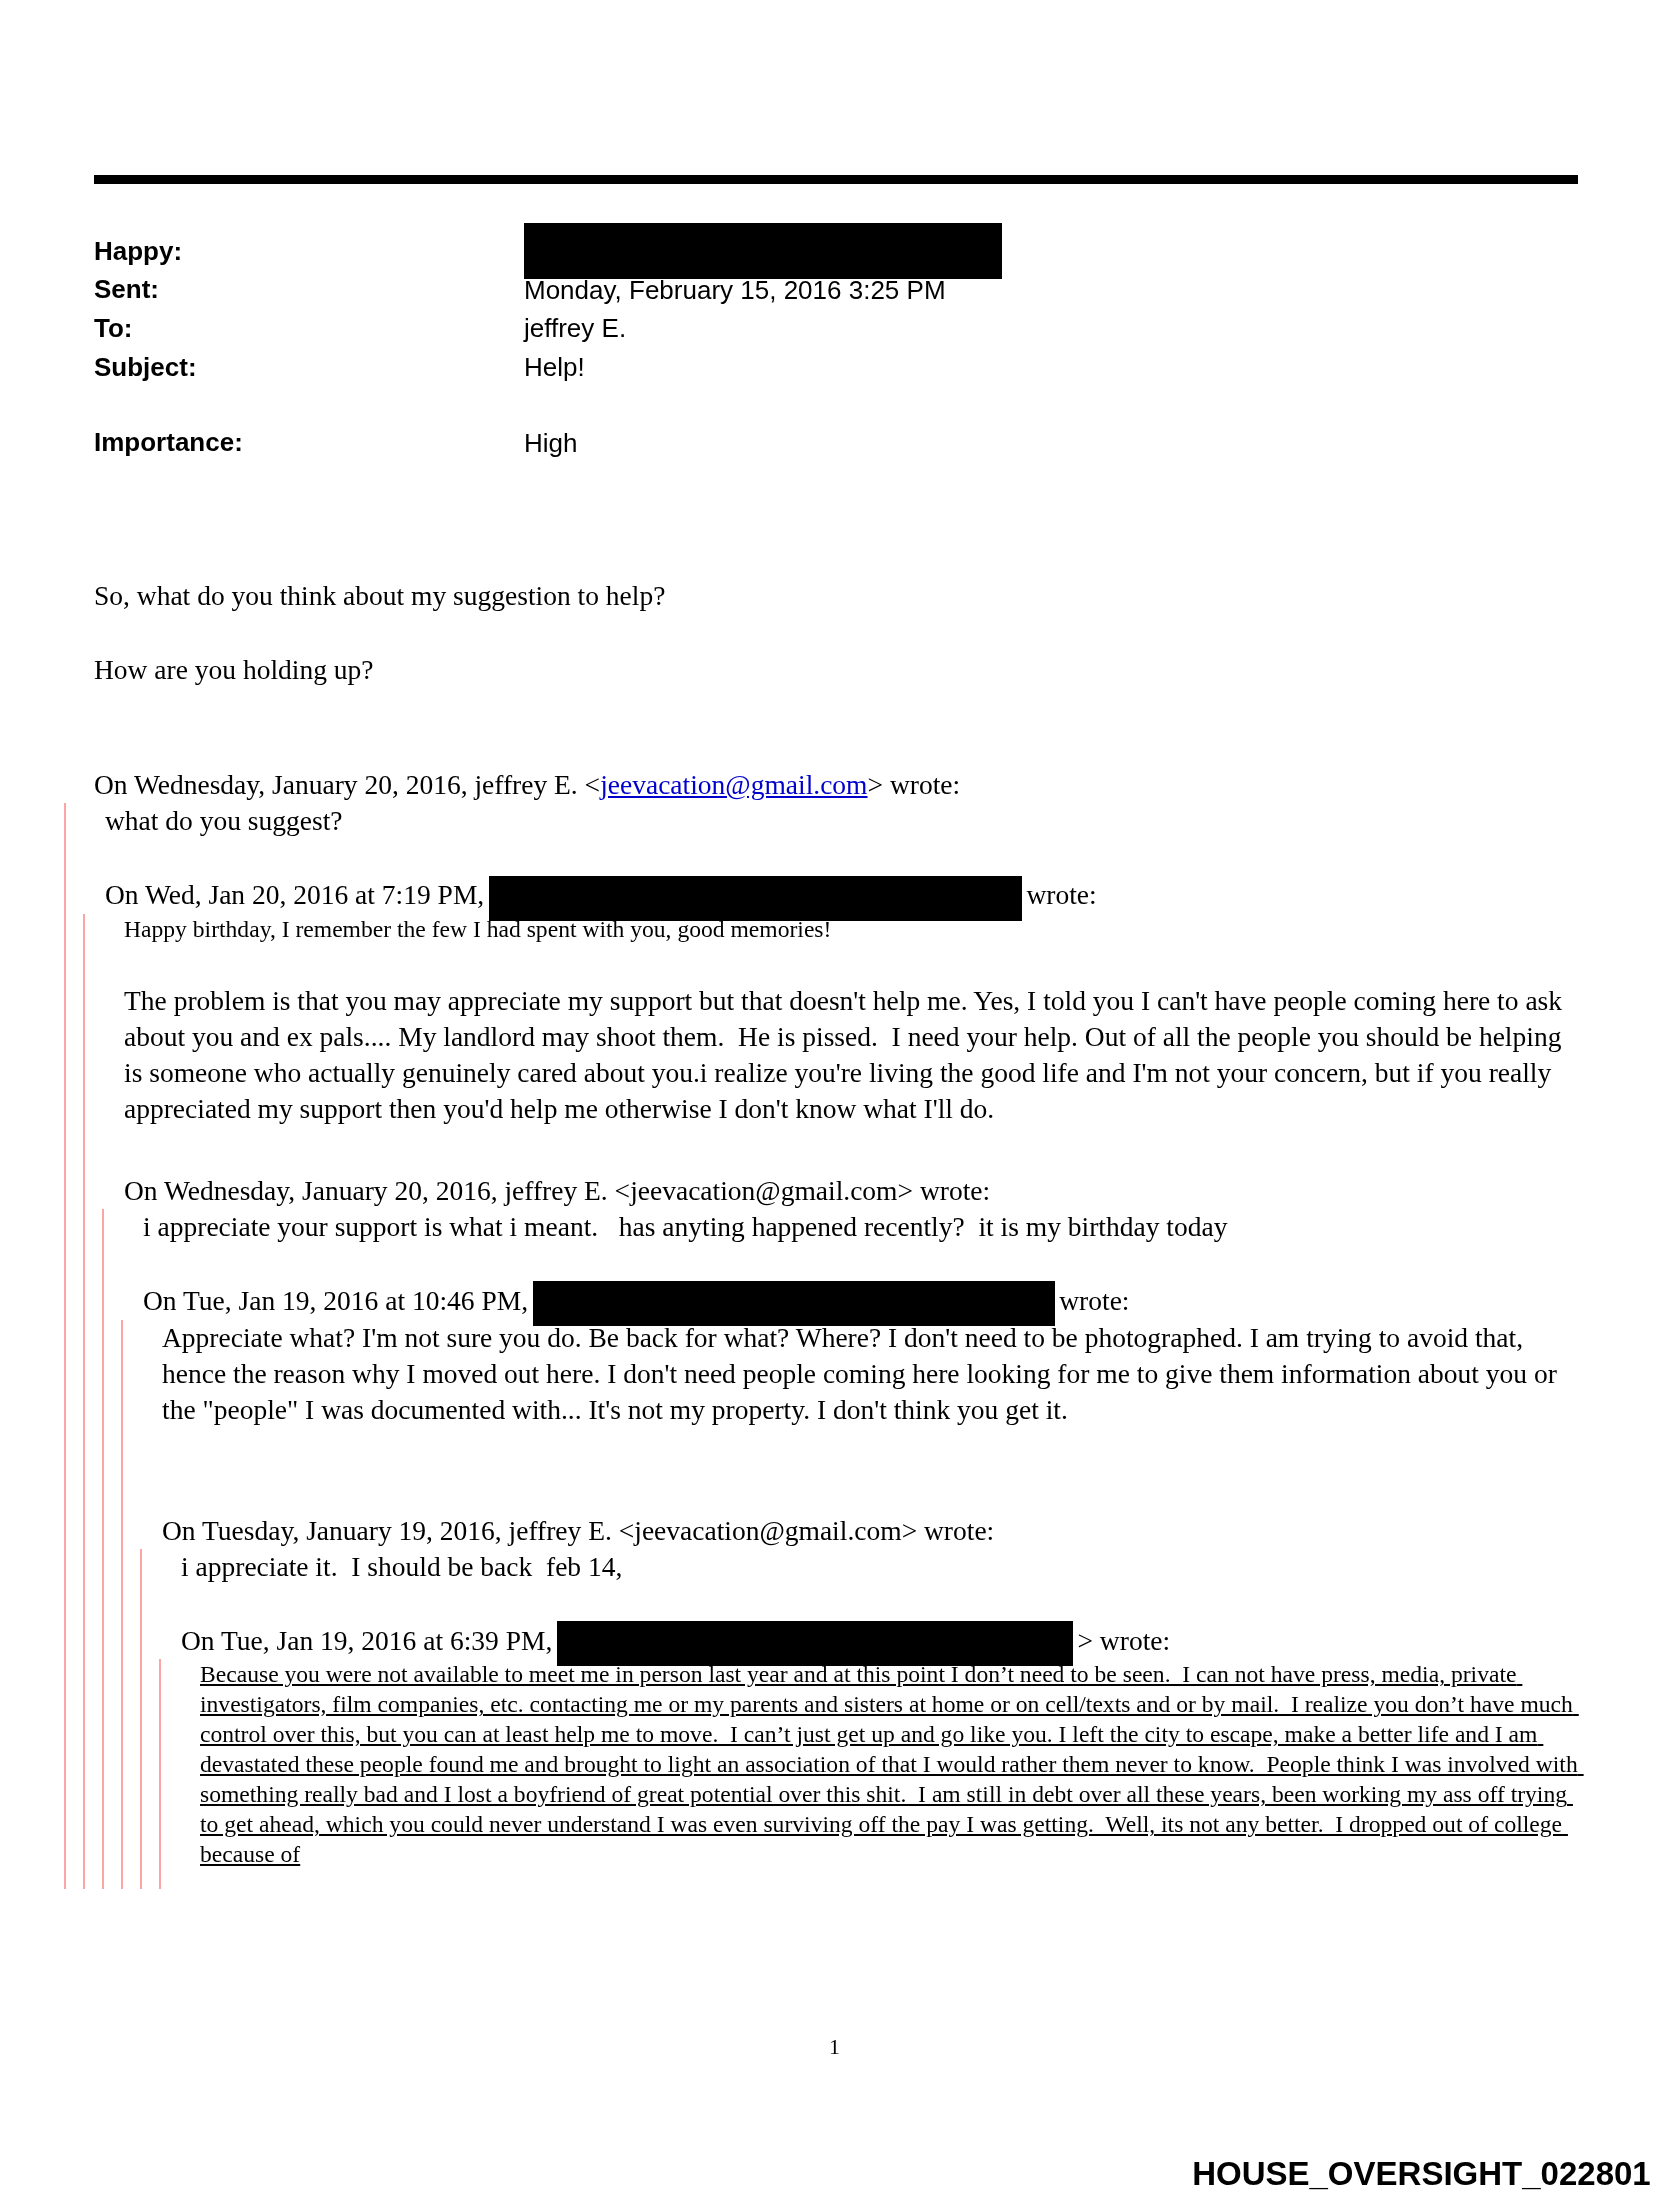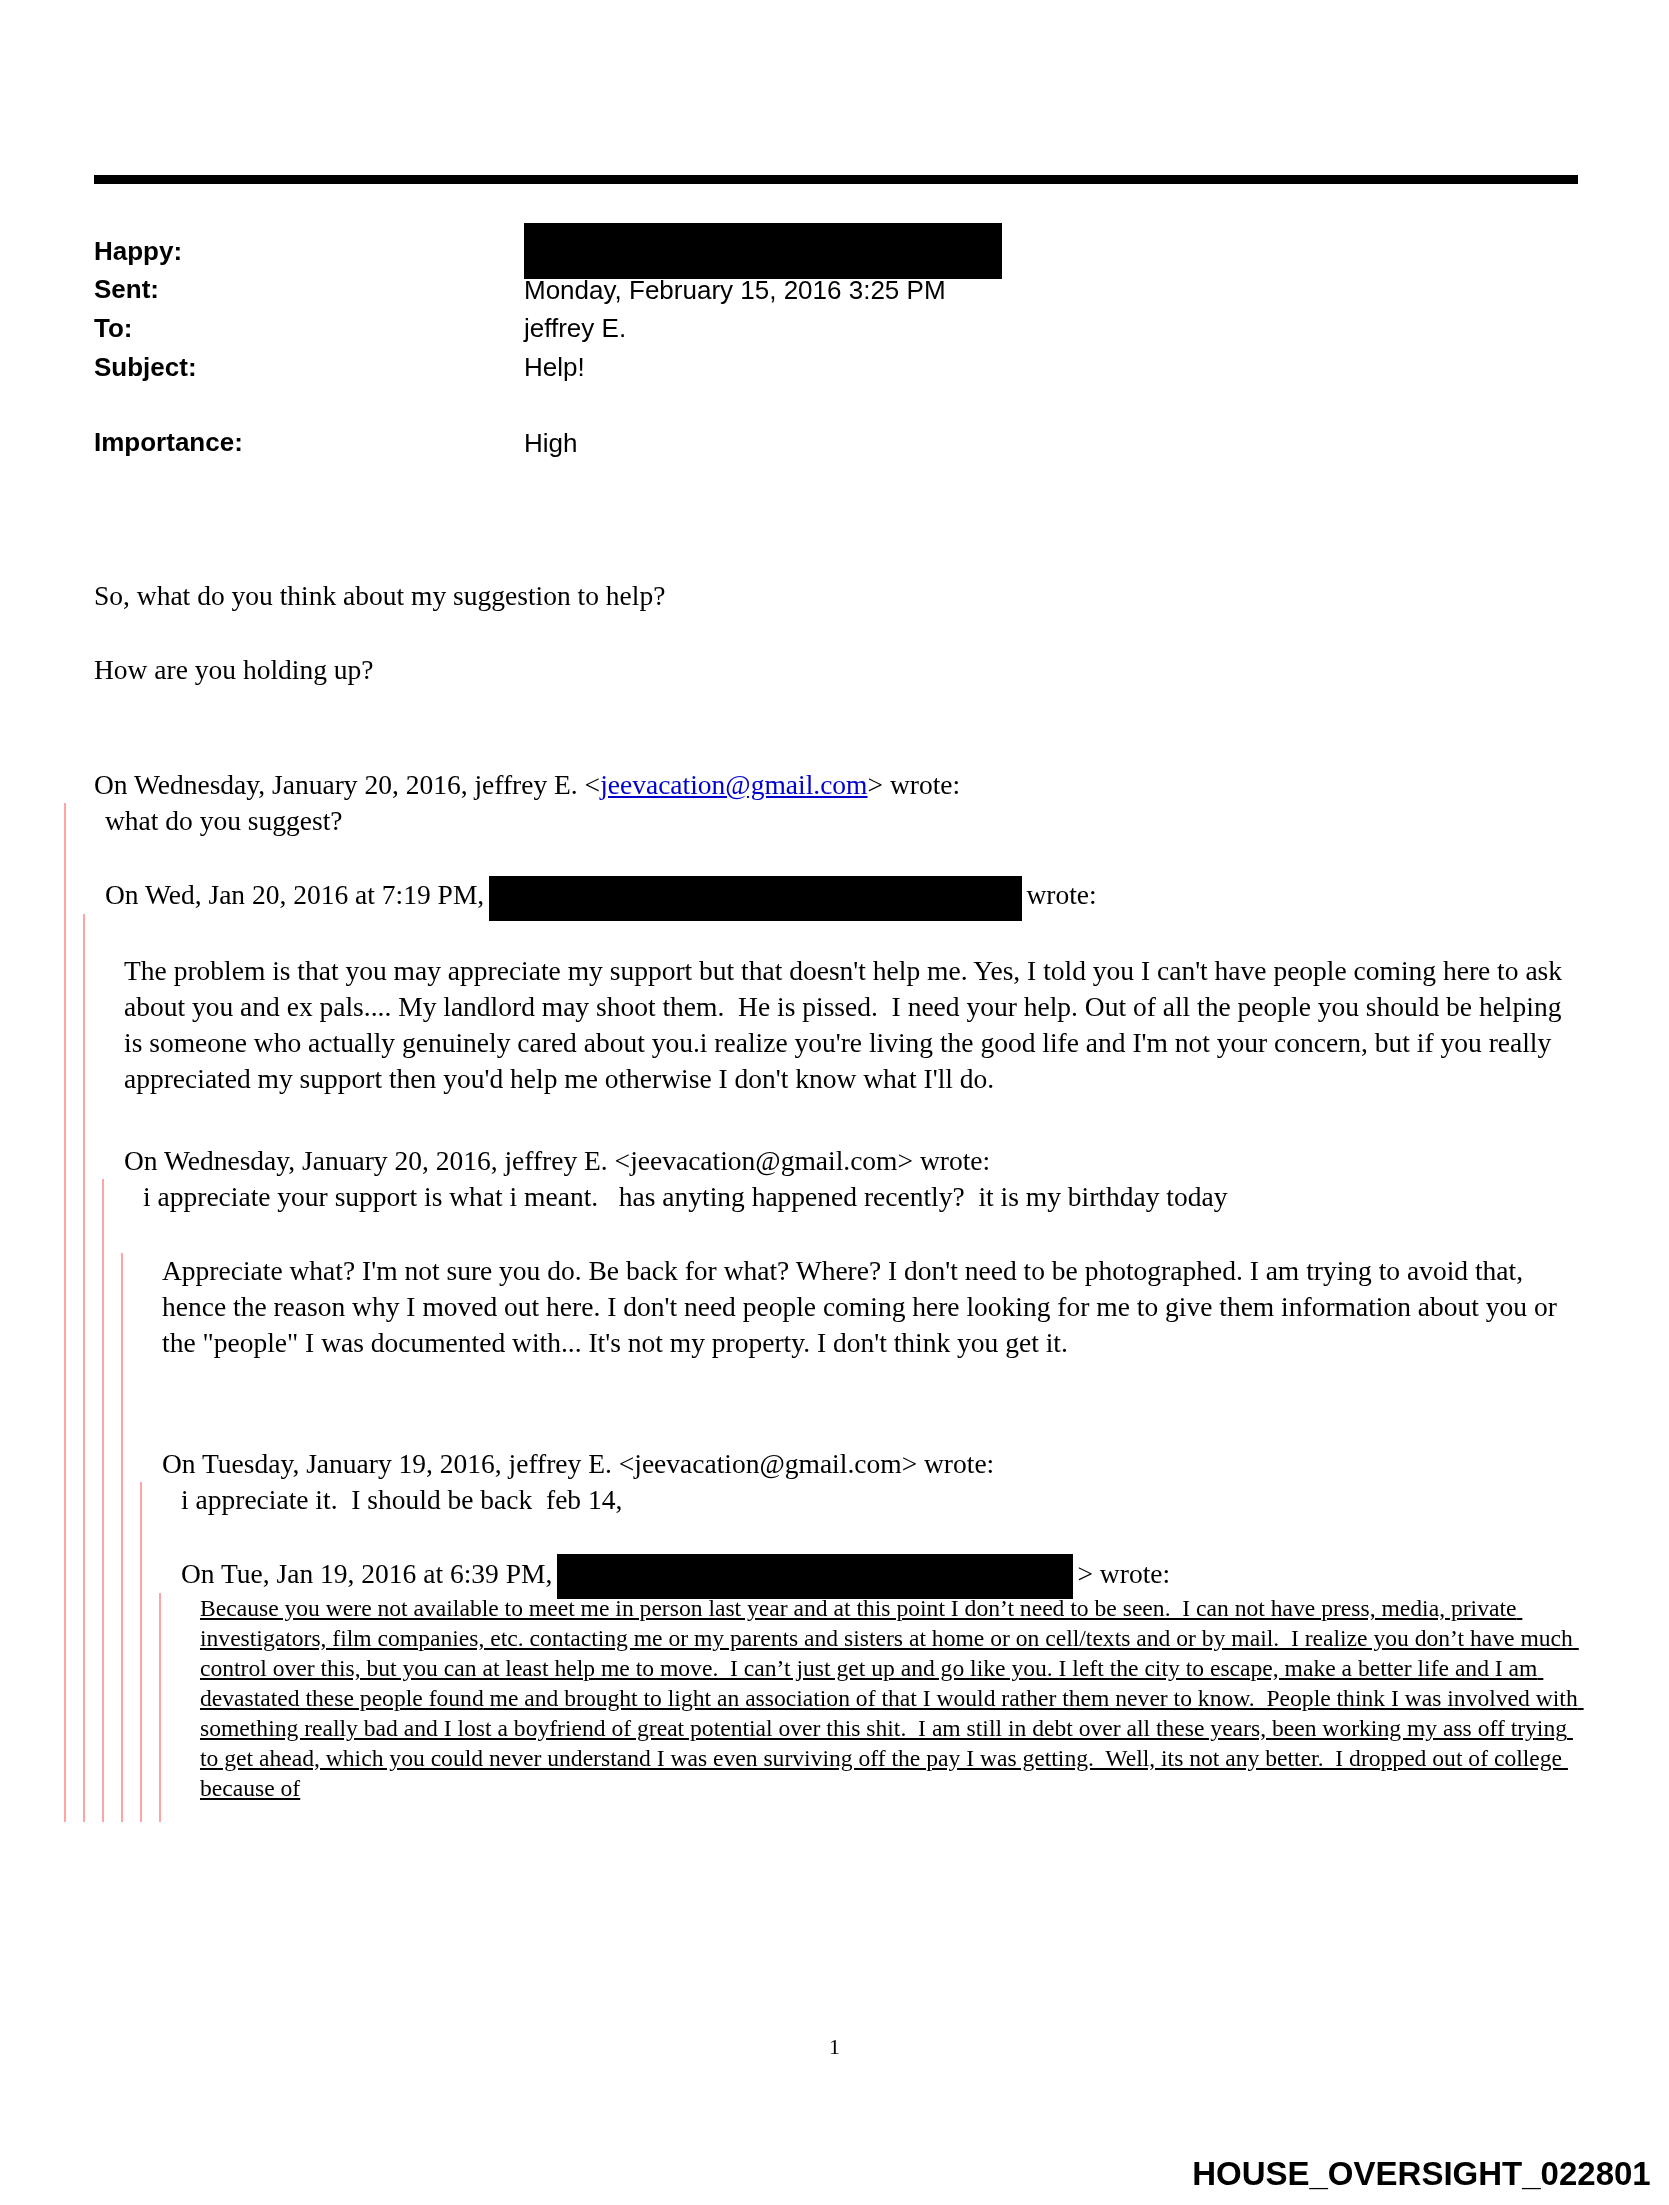--- a/index.html
+++ b/index.html
@@ -156,28 +156,30 @@
 
     <p class="attr"><span>On Wednesday, January 20, 2016, jeffrey E. &lt;</span><span class="link">jeevacation@gmail.com</span><span>&gt; wrote:</span></p>
 
     <div class="quote-chain">
       <div class="q">
         <p class="p">what do you suggest?</p>
         <div class="gap-58 spacer"></div>
         <p class="attr"><span>On Wed, Jan 20, 2016 at 7:19 PM,</span><span class="redact-inline w815"></span><span>wrote:</span></p>
 
         <div class="q">
+          <p class="p-sm">Happy birthday, I remember the few I had spent with you, good memories!</p>
           <div class="gap-60 spacer"></div>
           <p class="p">The problem is that you may appreciate my support but that doesn't help me. Yes, I told you I can't have people coming here to ask about you and ex pals.... My landlord may shoot them.  He is pissed.  I need your help. Out of all the people you should be helping is someone who actually genuinely cared about you.i realize you're living the good life and I'm not your concern, but if you really appreciated my support then you'd help me otherwise I don't know what I'll do.</p>
           <div class="gap-70 spacer"></div>
           <p class="attr">On Wednesday, January 20, 2016, jeffrey E. &lt;jeevacation@gmail.com&gt; wrote:</p>
 
           <div class="q">
             <p class="p">i appreciate your support is what i meant.   has anyting happened recently?  it is my birthday today</p>
             <div class="gap-58 spacer"></div>
+            <p class="attr"><span>On Tue, Jan 19, 2016 at 10:46 PM,</span><span class="redact-inline w798"></span><span>wrote:</span></p>
 
             <div class="q">
               <p class="p">Appreciate what? I'm not sure you do. Be back for what? Where? I don't need to be photographed. I am trying to avoid that, hence the reason why I moved out here. I don't need people coming here looking for me to give them information about you or the "people" I was documented with... It's not my property. I don't think you get it.</p>
               <div class="gap-130 spacer"></div>
               <p class="attr">On Tuesday, January 19, 2016, jeffrey E. &lt;jeevacation@gmail.com&gt; wrote:</p>
 
               <div class="q">
                 <p class="p">i appreciate it.  I should be back  feb 14,</p>
                 <div class="gap-58 spacer"></div>
                 <p class="attr"><span>On Tue, Jan 19, 2016 at 6:39 PM,</span><span class="redact-inline w789"></span><span>&gt; wrote:</span></p>

